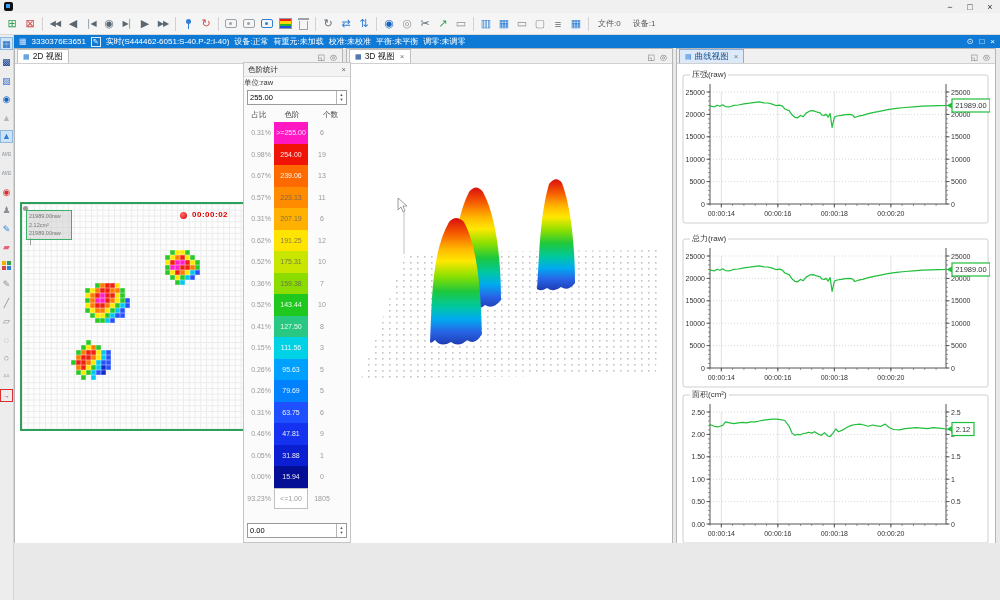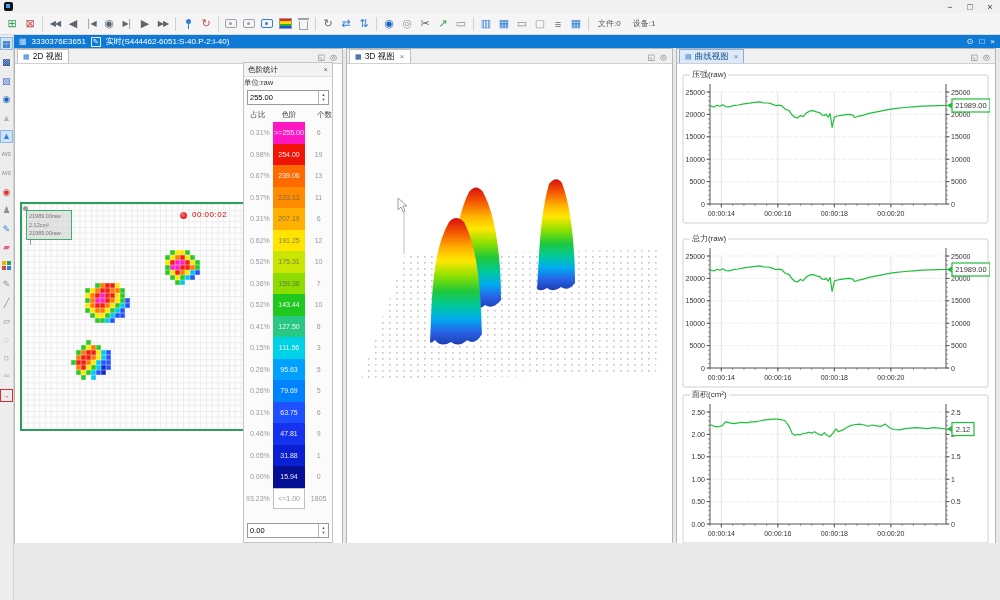--- a/index.html
+++ b/index.html
@@ -79,24 +79,24 @@
          background-image:linear-gradient(to right,#ececec 1px,transparent 1px),
                           linear-gradient(to bottom,#ececec 1px,transparent 1px);
          background-size:5.75px 5.75px}
   .bcell{position:absolute;width:5px;height:5px;box-shadow:inset 0 0 0 0.5px rgba(255,255,255,.45)}
   #tooltip2d{position:absolute;left:4px;top:6px;width:46px;background:rgba(205,205,205,.55);
              border:1px solid #3ab06a;font-size:5.5px;color:#777;line-height:1.55;padding:1px 2px;box-sizing:border-box}
   #tooltip-dot{position:absolute;left:1px;top:2px;width:5px;height:5px;border-radius:50%;background:#9a9a9a}
   #tooltip-tail{position:absolute;left:8px;top:34px;width:1px;height:7px;background:#9a9a9a}
   #recdot{position:absolute;left:158px;top:8px;width:7px;height:7px;border-radius:50%;
           background:radial-gradient(circle at 35% 35%,#ff6a6a,#d80000)}
-  #rectime{position:absolute;left:170px;top:6px;font-size:8px;font-weight:normal;color:#e00000;letter-spacing:.5px}
+  #rectime{position:absolute;left:170px;top:6px;font-size:8px;font-weight:bold;color:#e00000;letter-spacing:.5px}
 
   
-  #statspanel{position:absolute;left:243px;top:62px;width:90px;height:481px;background:#fbfbfb;
+  #statspanel{position:absolute;left:243px;top:62px;width:108px;height:481px;background:#fbfbfb;
               border:1px solid #c5c5c5;box-sizing:border-box;z-index:4;font-size:7.5px}
   .sphead{height:13px;display:flex;align-items:center;padding:0 4px;background:#f3f3f3;border-bottom:1px solid #e0e0e0}
   .sphead .t{flex:1}
   .sphead .x{color:#666;cursor:pointer}
   .spunit{text-align:left;height:12px;line-height:12px;color:#333}
   .numinput{height:13px;border:1px solid #9a9a9a;background:#fff;display:flex;align-items:stretch;margin:1px 3px}
   .numinput input{border:none;outline:none;flex:1;font-size:7.5px;font-family:"Liberation Sans",sans-serif;
                   padding:0 2px;min-width:0;background:transparent}
   .spinner{width:9px;border-left:1px solid #b5b5b5;display:flex;flex-direction:column;align-items:center;
            justify-content:center;font-size:4px;color:#555;line-height:1.1;cursor:pointer}
@@ -248,20 +248,27 @@
     <div class="sbi" style="border: 1px solid rgb(214, 48, 48);">
       <span style="color: rgb(214, 48, 48); font-size: 7px;">→</span>
     </div>
   </div>
 
 <div id="docbar">
   <span class="dicon">▦</span>
   <span>3330376E3651</span>
   <span class="editbox">✎</span>
   <span>实时(S444462-6051:S-40.P-2:I-40)</span>
+  <span id="doc-statuses" style="display:flex;gap:5px">
+      <span>设备:正常</span>
+      <span>荷重元:未加载</span>
+      <span>校准:未校准</span>
+      <span>平衡:未平衡</span>
+      <span>调零:未调零</span>
+    </span>
   <span id="doc-controls">
       <span>⊙</span>
       <span>□</span>
       <span>×</span>
     </span>
 </div>
 
 <div id="panel2d" class="panel">
   <div class="phead">
     <div class="tab">

